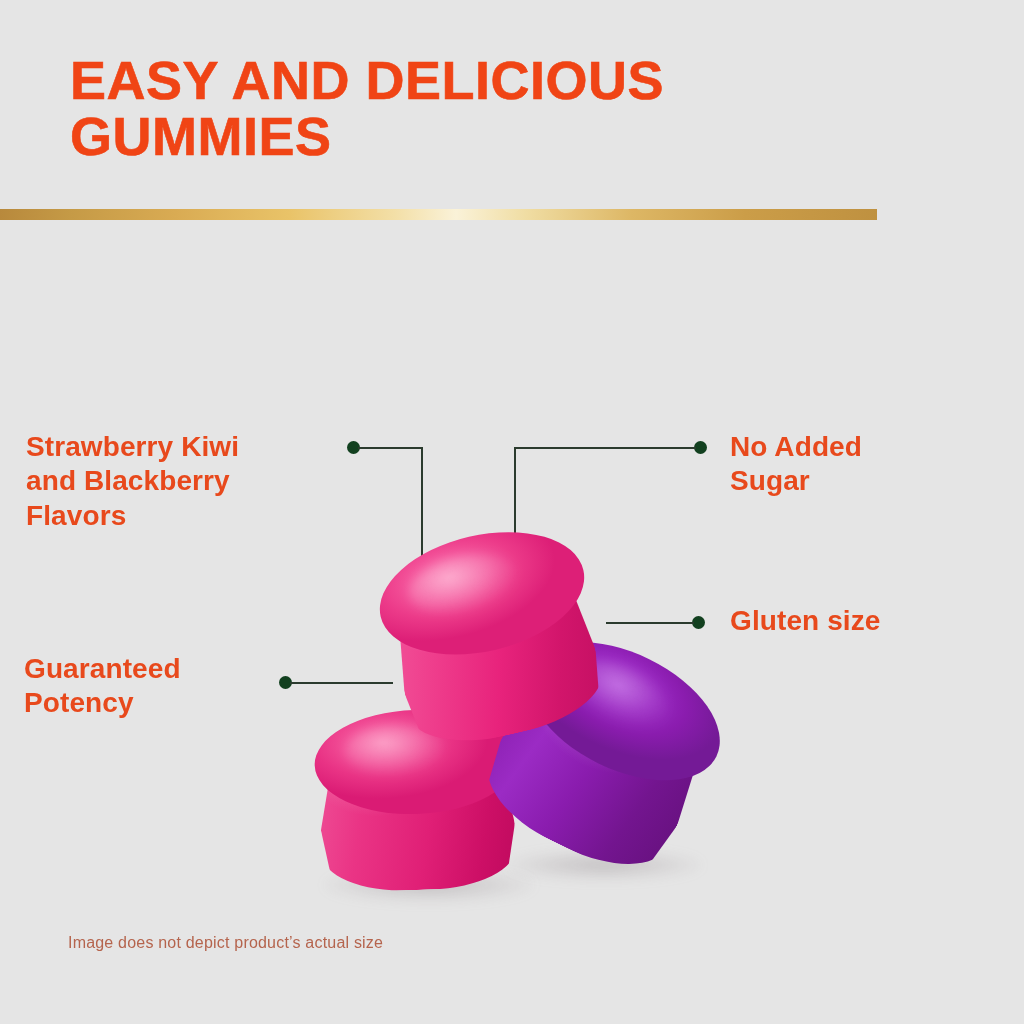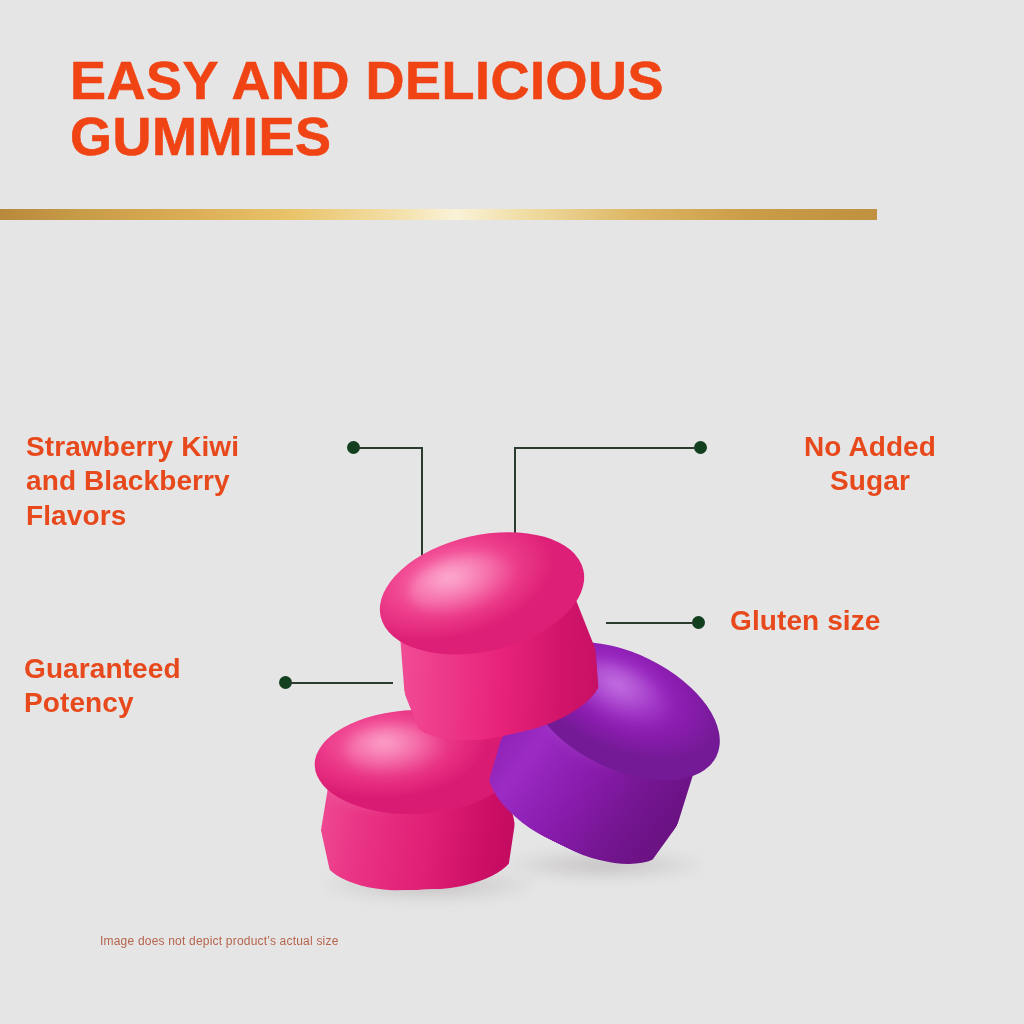--- a/index.html
+++ b/index.html
@@ -67,21 +67,21 @@
     font-weight: 700;
     font-size: 28px;
     line-height: 1.23;
     letter-spacing: 0.1px;
     white-space: pre-line;
   }
   .callout-label.right-align { }
   .callout-label.left-align  { text-align: left;  }
 
   #label-flavors    { right: 698px; top: 430px; width: 300px; }
-  #label-no-sugar   { left: 730px;  top: 430px; width: 280px; text-align: center; }
+  #label-no-sugar   { left: 730px;  top: 430px; width: 280px; }
   #label-gluten     { left: 730px;  top: 604px; width: 280px; }
   #label-potency    { right: 740px; top: 652px; width: 260px; }
 
   
   .conn-dot {
     position: absolute;
     width: 13px;
     height: 13px;
     border-radius: 50%;
     background: #12401f;
@@ -269,23 +269,22 @@
   }
 
   
   #footer-disclaimer {
     position: absolute;
     left: 68px;
     top: 934px;
     color: #b5644d;
     font-family: "Liberation Sans", sans-serif;
     font-weight: 400;
-    font-size: 12px;
+    font-size: 16px;
     letter-spacing: 0.2px;
-    margin-left: 32px;
   }
 </style>
 </head>
 <body>
 
 <div id="stage">
 
   <div id="header-title">EASY AND DELICIOUS
 GUMMIES</div>
 

